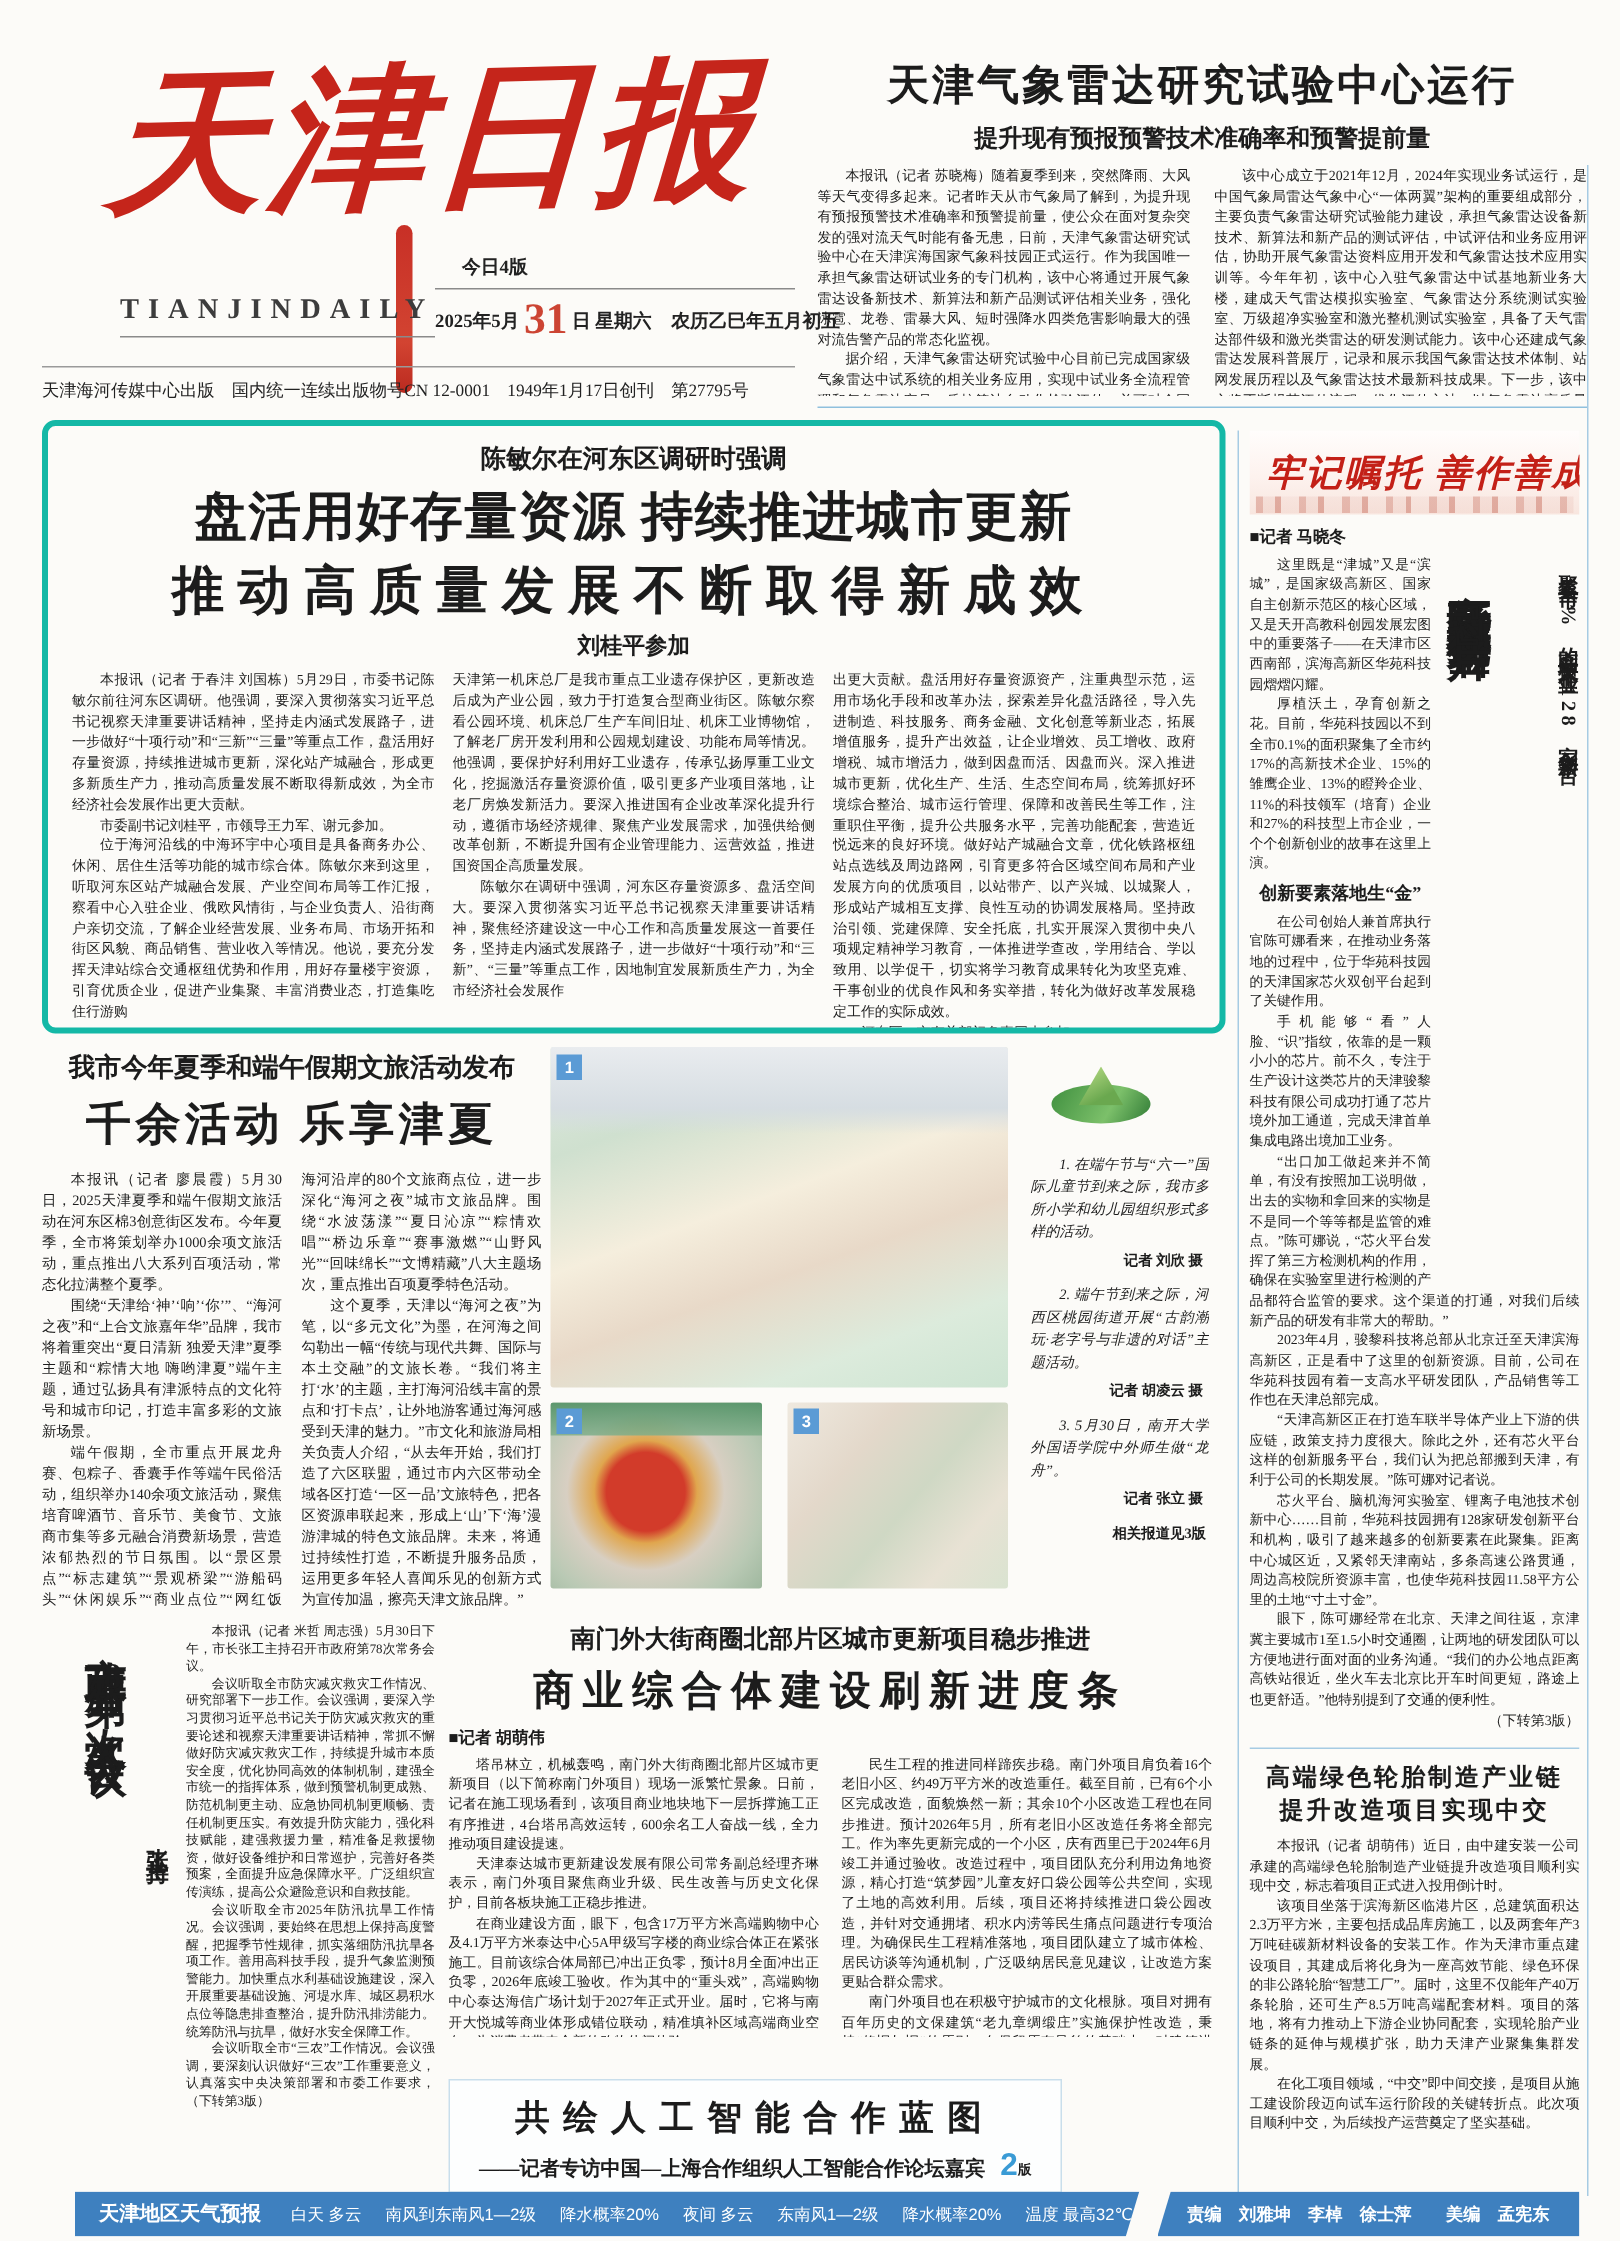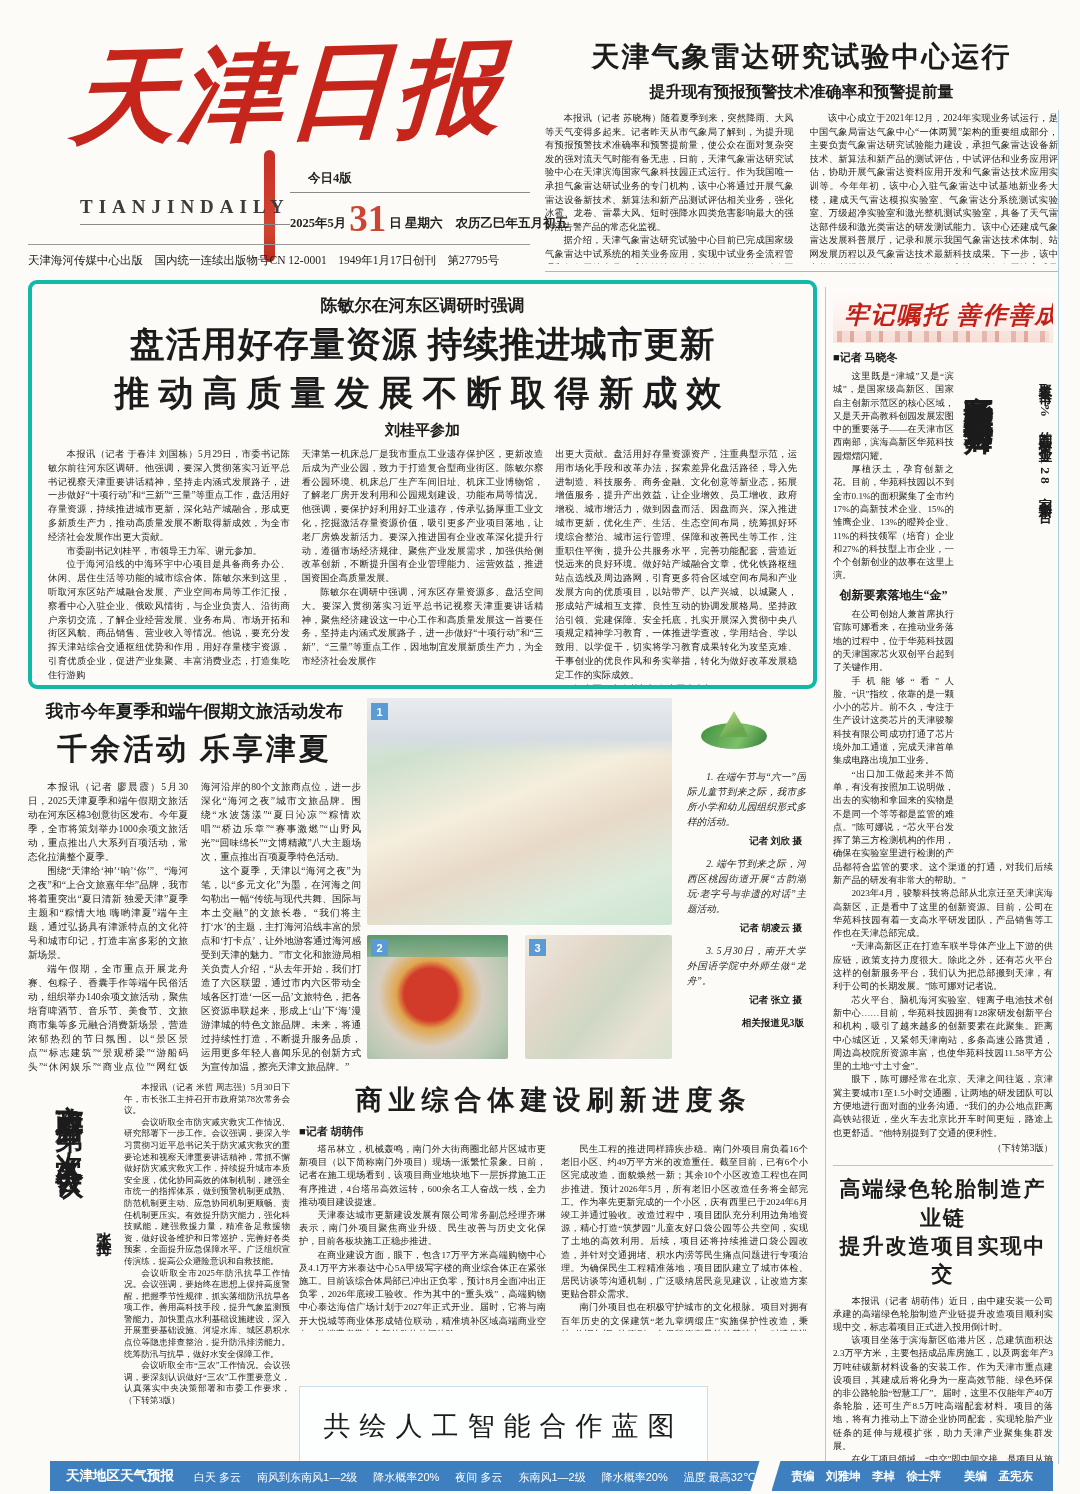--- a/index.html
+++ b/index.html
@@ -12,21 +12,21 @@
       font-size:104px;line-height:1.05;font-weight:900;font-style:italic;color:#c5251b;
       letter-spacing:4px;transform:skewX(-4deg) rotate(-1.5deg);white-space:nowrap;}
   .brush-stroke{position:absolute;left:236px;top:120px;width:11px;height:112px;
       background:linear-gradient(180deg,#c5251b 0%,#d03a27 70%,#b71f14 100%);border-radius:6px;opacity:.95;}
   .mast-latin{position:absolute;left:52px;top:166px;font-size:19px;font-weight:bold;color:#3c3c3c;
       letter-spacing:6px;border-bottom:1px solid #8a8a8a;padding-bottom:6px;}
   .date-block{position:absolute;left:262px;top:140px;width:240px;font-size:12.5px;font-weight:bold;color:#222;}
   .edition{display:inline-block;margin-left:18px;padding-bottom:3px;}
   .date-rule{border:none;border-top:1px solid #8a8a8a;margin:2px 0 4px 0;}
   .date-line{white-space:nowrap;}
-  .date-day{font-size:37px;color:#cc4433;font-weight:bold;padding:0 3px;vertical-align:-4px;}
+  .date-day{font-size:29px;color:#cc4433;font-weight:bold;padding:0 3px;vertical-align:-4px;}
   .pub-info{position:absolute;left:28px;top:244px;width:502px;border-top:1px solid #9a9a9a;
       padding-top:8px;font-size:11.5px;color:#222;white-space:nowrap;}
 
   
   .para{margin:0;text-indent:2em;}
   .cont > p:first-child{text-indent:0;}
   .jcols{display:flex;}
   .jcol{flex:1;text-align:justify;overflow:hidden;}
 
   
@@ -60,21 +60,21 @@
       background:repeating-linear-gradient(90deg,rgba(186,76,56,.40) 0 5px,rgba(186,76,56,.10) 5px 13px,
       rgba(186,76,56,.50) 13px 17px,rgba(186,76,56,.06) 17px 29px);}
   .reporter{font-size:11px;font-weight:bold;margin:2px 0 5px;}
   .hy-body{font-size:9.2px;line-height:13.3px;text-align:justify;}
   .v-float{float:right;height:474px;width:90px;margin:2px 0 8px 9px;display:flex;justify-content:space-between;}
   .v-big{writing-mode:vertical-rl;font-size:30px;font-weight:900;line-height:1.05;letter-spacing:2px;}
   .v-sub{writing-mode:vertical-rl;font-size:13.5px;font-weight:bold;letter-spacing:3px;line-height:1.2;}
   .subhead{text-align:center;font-weight:bold;font-size:12px;margin:6px 0;text-indent:0;}
   .turn{text-align:right;font-size:9.3px;font-weight:normal;margin-top:2px;}
   .rc-divider{border:none;border-top:1px solid #a6cbe3;margin:10px 0 9px;}
-  .tire-h{text-align:center;font-size:21px;font-weight:900;letter-spacing:2px;line-height:1.35;margin:0;}
+  .tire-h{text-align:center;font-size:16px;font-weight:900;letter-spacing:2px;line-height:1.35;margin:0;}
   .rc-body{font-size:9.2px;line-height:13.2px;text-align:justify;margin-top:6px;}
 
   
   .summer{position:absolute;left:28px;top:697px;width:333px;height:378px;overflow:hidden;}
   .summer-kicker{text-align:center;font-size:17.5px;font-weight:bold;margin:2px 0 6px;white-space:nowrap;}
   .summer-h{text-align:center;font-size:30px;font-weight:900;letter-spacing:3px;margin:0 0 10px;white-space:nowrap;}
   .summer .jcols{gap:13px;}
   .summer .jcol{font-size:9.6px;line-height:14px;height:292px;}
 
   
@@ -121,21 +121,21 @@
   .nanmen{position:absolute;left:299px;top:1082px;width:509px;height:278px;overflow:hidden;}
   .nm-kicker{text-align:center;font-size:16.5px;font-weight:bold;margin:0 0 5px;white-space:nowrap;}
   .nm-h{text-align:center;font-size:27px;font-weight:900;letter-spacing:6px;margin:0 0 6px;white-space:nowrap;}
   .nanmen .reporter{margin:0 0 4px;}
   .nanmen .jcols{gap:15px;}
   .nanmen .jcol{font-size:9.2px;line-height:13.2px;height:188px;}
 
   
   .ai-box{position:absolute;left:299px;top:1386px;width:409px;height:76px;box-sizing:border-box;
       border:1px solid #c9deeb;background:#fdfefe;text-align:center;padding-top:9px;overflow:hidden;}
-  .ai-title{font-size:27px;font-weight:400;letter-spacing:9px;margin:12px;white-space:nowrap;}
+  .ai-title{font-size:23px;font-weight:700;letter-spacing:9px;margin:0;white-space:nowrap;}
   .ai-sub{font-size:13.5px;font-weight:bold;margin-top:5px;white-space:nowrap;}
   .ai-page-num{color:#3a9bd5;font-size:21px;font-weight:bold;font-family:"Liberation Sans",sans-serif;margin-left:10px;}
   .ai-page-label{font-size:9px;vertical-align:1px;}
 
   
   .weather{position:absolute;left:50px;top:1461px;width:1003px;height:30px;display:flex;color:#fff;
       font-family:"Liberation Sans","DejaVu Sans",sans-serif;}
   .wx-main{flex:1;background:#3e80bf;display:flex;align-items:center;padding:0 16px;gap:0;
       clip-path:polygon(0 0,100% 0,calc(100% - 9px) 100%,0 100%);white-space:nowrap;overflow:hidden;}
   .wx-label{font-size:13.5px;font-weight:bold;margin-right:20px;}
@@ -290,20 +290,21 @@
     </div>
     <div class="gov-body">
         <p class="para">本报讯（记者 米哲 周志强）5月30日下午，市长张工主持召开市政府第78次常务会议。</p>
         <p class="para">会议听取全市防灾减灾救灾工作情况、研究部署下一步工作。会议强调，要深入学习贯彻习近平总书记关于防灾减灾救灾的重要论述和视察天津重要讲话精神，常抓不懈做好防灾减灾救灾工作，持续提升城市本质安全度，优化协同高效的体制机制，建强全市统一的指挥体系，做到预警机制更成熟、防范机制更主动、应急协同机制更顺畅、责任机制更压实。有效提升防灾能力，强化科技赋能，建强救援力量，精准备足救援物资，做好设备维护和日常巡护，完善好各类预案，全面提升应急保障水平。广泛组织宣传演练，提高公众避险意识和自救技能。</p>
         <p class="para">会议听取全市2025年防汛抗旱工作情况。会议强调，要始终在思想上保持高度警醒，把握季节性规律，抓实落细防汛抗旱各项工作。善用高科技手段，提升气象监测预警能力。加快重点水利基础设施建设，深入开展重要基础设施、河堤水库、城区易积水点位等隐患排查整治，提升防汛排涝能力。统筹防汛与抗旱，做好水安全保障工作。</p>
         <p class="para">会议听取全市“三农”工作情况。会议强调，要深刻认识做好“三农”工作重要意义，认真落实中央决策部署和市委工作要求，（下转第3版）</p>
       </div>
   </div>
 
   <div class="nanmen">
+    <div class="nm-kicker">南门外大街商圈北部片区城市更新项目稳步推进</div>
     <div class="nm-h">商业综合体建设刷新进度条</div>
     <div class="reporter">■记者 胡萌伟</div>
     <div class="jcols">
       <div class="jcol">
           <p class="para">塔吊林立，机械轰鸣，南门外大街商圈北部片区城市更新项目（以下简称南门外项目）现场一派繁忙景象。日前，记者在施工现场看到，该项目商业地块地下一层拆撑施工正有序推进，4台塔吊高效运转，600余名工人奋战一线，全力推动项目建设提速。</p>
           <p class="para">天津泰达城市更新建设发展有限公司常务副总经理齐琳表示，南门外项目聚焦商业升级、民生改善与历史文化保护，目前各板块施工正稳步推进。</p>
           <p class="para">在商业建设方面，眼下，包含17万平方米高端购物中心及4.1万平方米泰达中心5A甲级写字楼的商业综合体正在紧张施工。目前该综合体局部已冲出正负零，预计8月全面冲出正负零，2026年底竣工验收。作为其中的“重头戏”，高端购物中心泰达海信广场计划于2027年正式开业。届时，它将与南开大悦城等商业体形成错位联动，精准填补区域高端商业空白，为消费者带来全新的购物休闲体验。</p>
         </div>
       <div class="jcol">
           <p class="para">民生工程的推进同样蹄疾步稳。南门外项目肩负着16个老旧小区、约49万平方米的改造重任。截至目前，已有6个小区完成改造，面貌焕然一新；其余10个小区改造工程也在同步推进。预计2026年5月，所有老旧小区改造任务将全部完工。作为率先更新完成的一个小区，庆有西里已于2024年6月竣工并通过验收。改造过程中，项目团队充分利用边角地资源，精心打造“筑梦园”儿童友好口袋公园等公共空间，实现了土地的高效利用。后续，项目还将持续推进口袋公园改造，并针对交通拥堵、积水内涝等民生痛点问题进行专项治理。为确保民生工程精准落地，项目团队建立了城市体检、居民访谈等沟通机制，广泛吸纳居民意见建议，让改造方案更贴合群众需求。</p>

